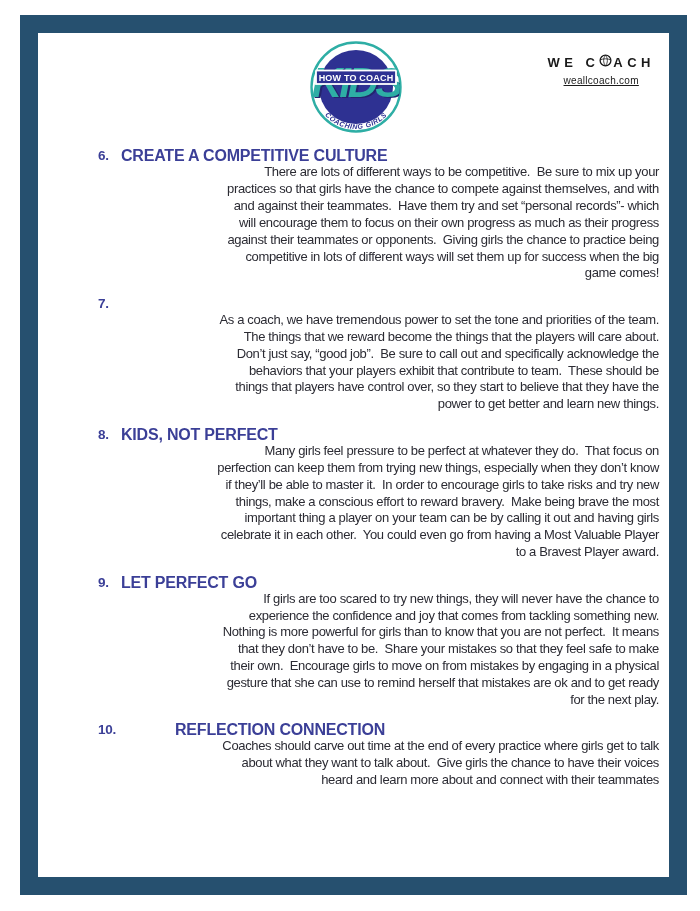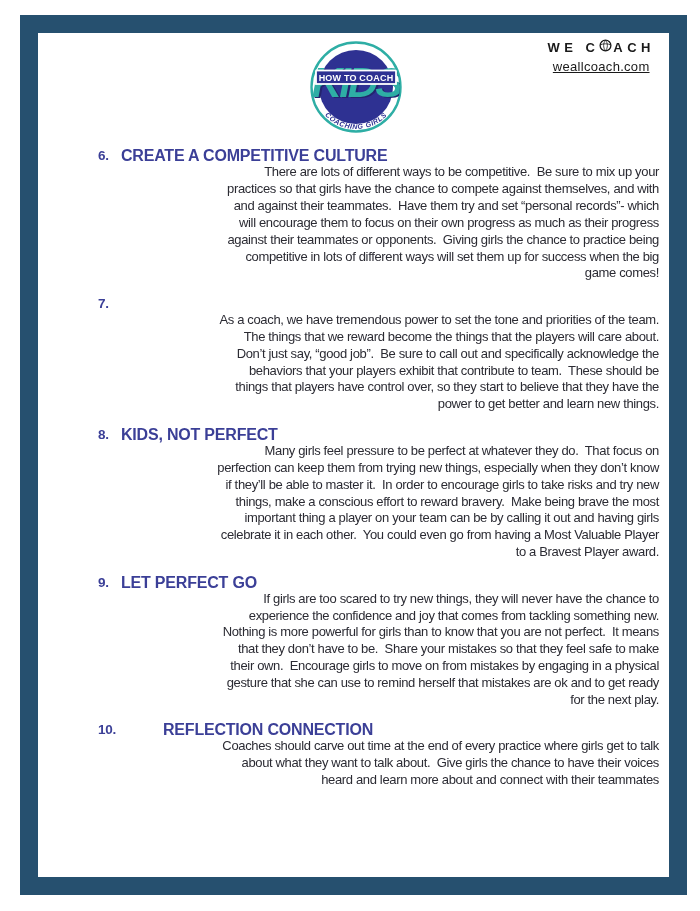--- a/index.html
+++ b/index.html
@@ -20,52 +20,52 @@
     position: absolute;
     top: 33px; left: 38px; right: 31px; bottom: 34px;
   }
   
   .header { position: relative; height: 100px; }
   .logo-wrap {
     position: absolute; left: 272px; top: 8px;
     width: 92px; height: 92px;
   }
   .brand {
-    position: absolute; right: 14px; top: 6px;
+    position: absolute; right: 14px; top: 21px;
     text-align: center;
   }
   .brand-name {
     font-size: 13px; font-weight: bold; color: #1a1a1a;
     letter-spacing: 4.5px;
     display: flex; align-items: center; justify-content: center;
     white-space: nowrap;
   }
   .brand-name .ball { margin: 0 1px 0 0; display: inline-block; }
   .brand-site {
     display: inline-block;
     margin-top: 4px;
-    font-size: 13px; color: #1a1a1a;
+    font-size: 10px; color: #1a1a1a;
     text-decoration: underline;
     letter-spacing: 0.3px;
   }
   
   .sections { margin-top: 15px; padding-left: 60px; padding-right: 10px; }
   .section { margin-bottom: 13.5px; }
   .heading-row { display: flex; line-height: 16px; }
   .num {
     flex: none; width: 23px;
     font-size: 13.5px; font-weight: bold; color: #3B3F97;
     letter-spacing: -0.2px;
   }
   .title {
     font-size: 16px; font-weight: bold; color: #3B3F97;
     letter-spacing: -0.2px;
     white-space: nowrap;
   }
-  .section.tabbed .title { margin-left: 42px; }
+  .section.tabbed .title { margin-left: 54px; }
   .body-text {
     margin-left: 23px;
     font-size: 13px; line-height: 16.9px;
     color: #2B2B33;
     letter-spacing: -0.35px;
     white-space: pre-wrap;
     text-align: right;
   }
 </style>
 </head>

